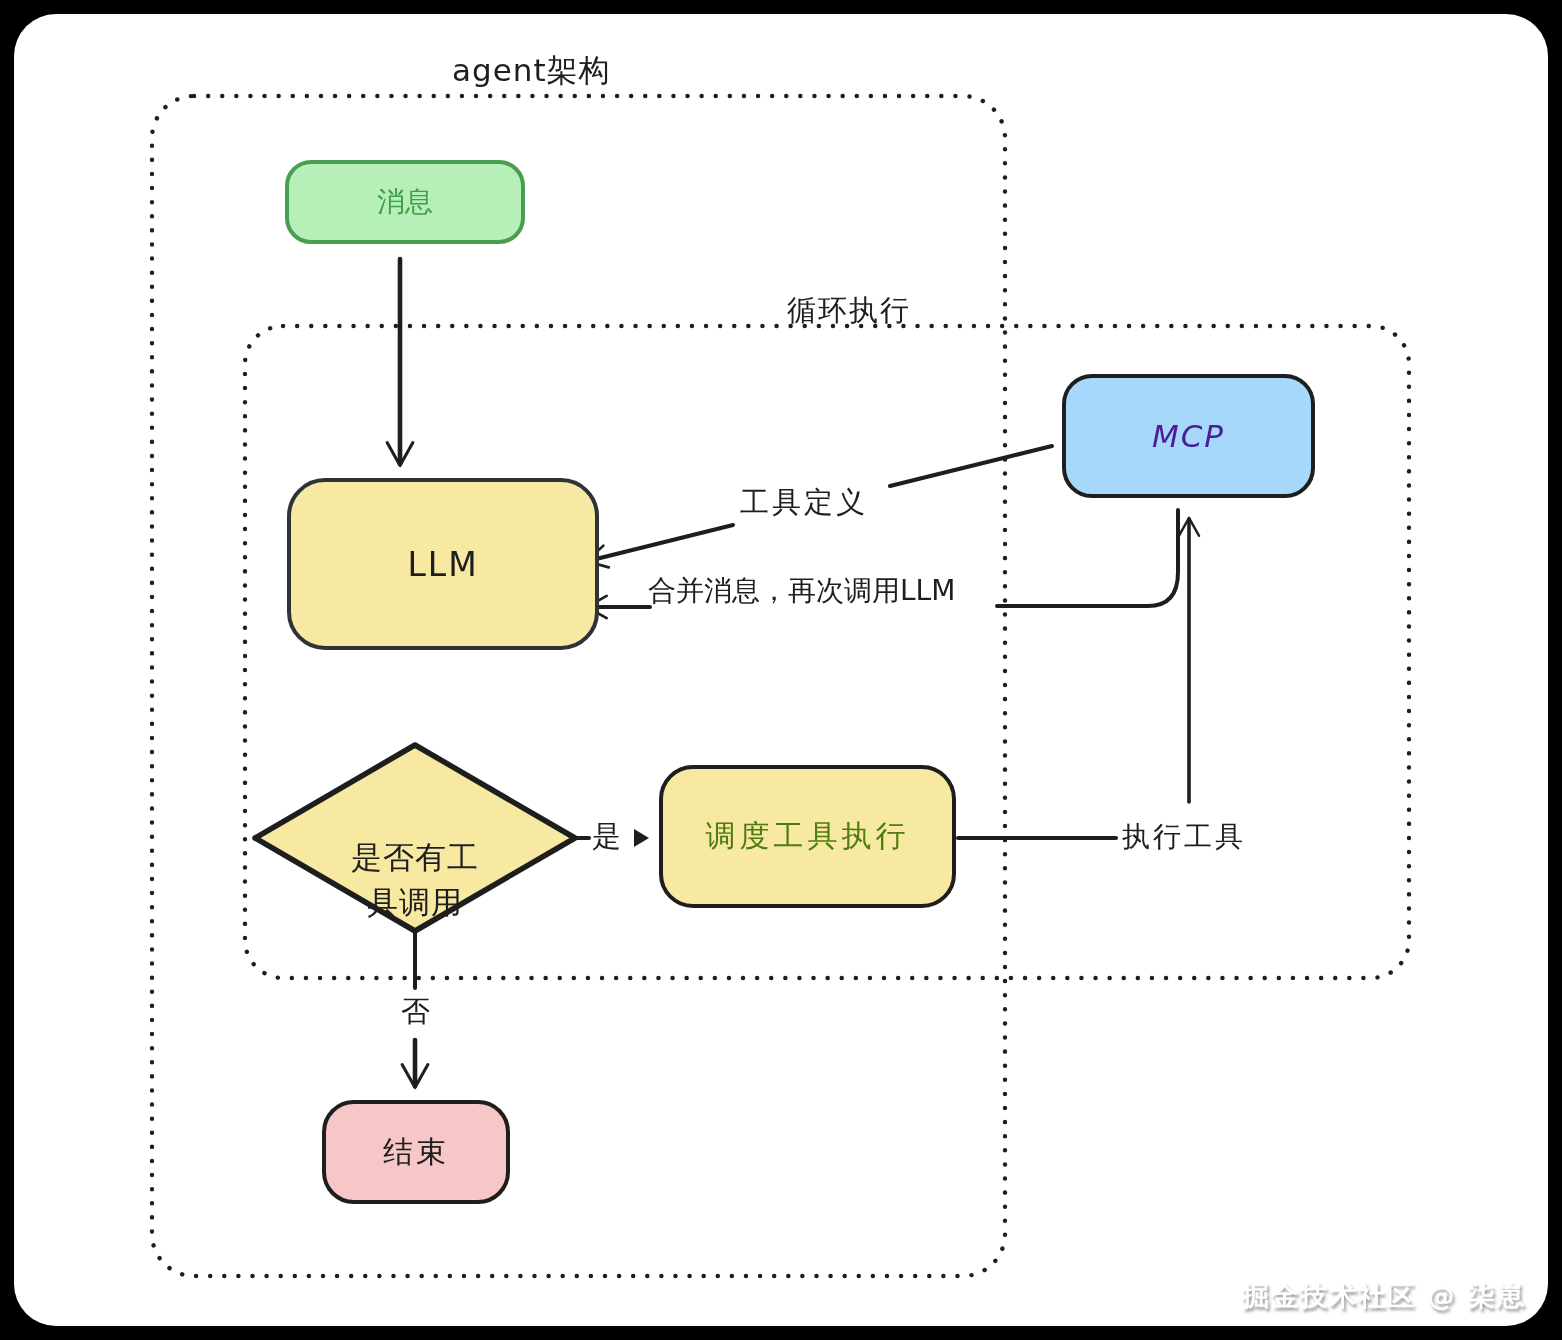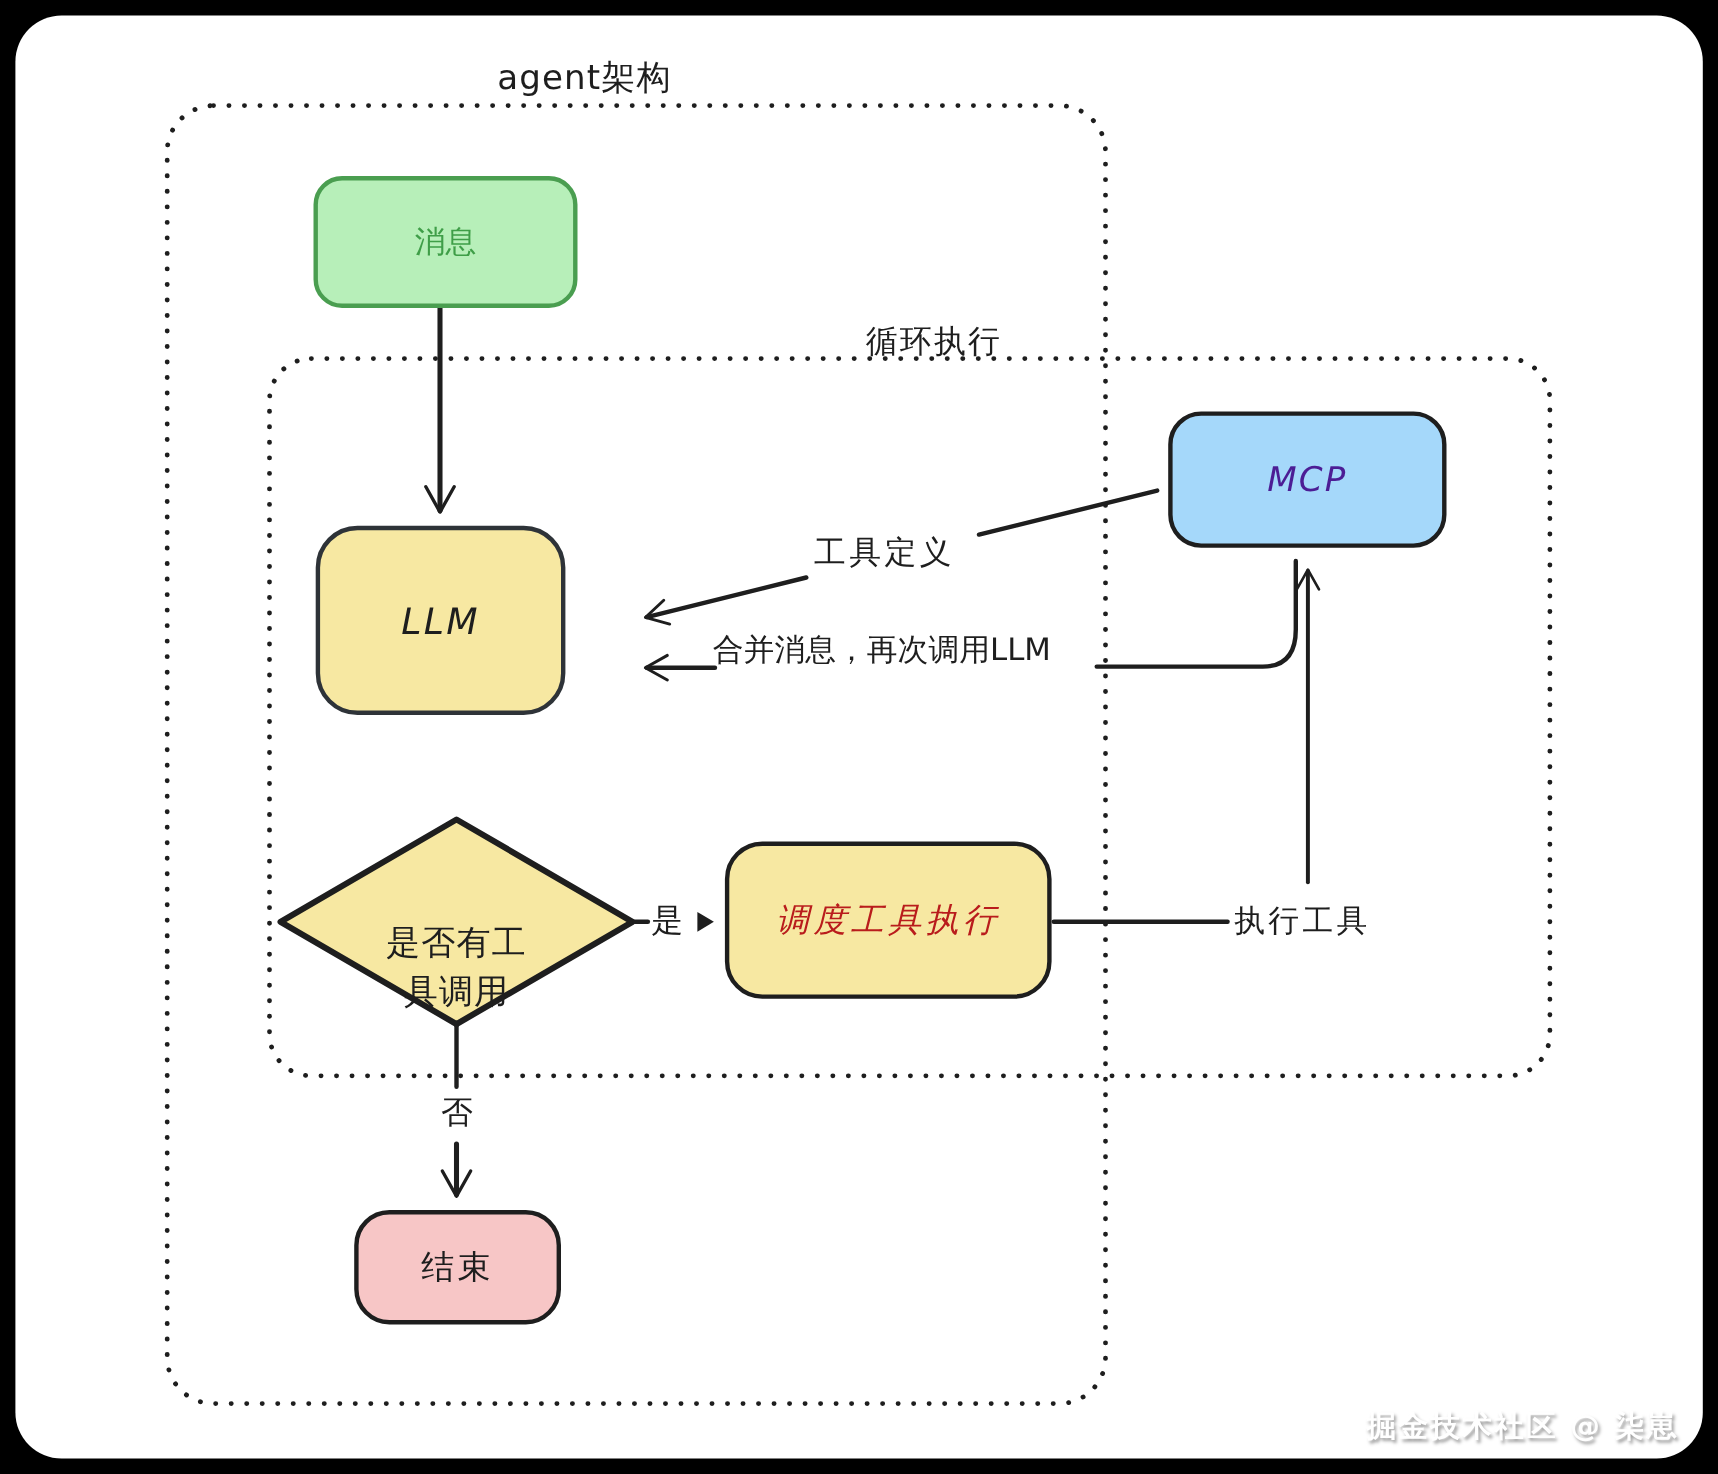--- a/index.html
+++ b/index.html
@@ -14,22 +14,22 @@
     position:absolute;inset:14px;
     background:#ffffff;border-radius:42px;
   }
   #overlay{position:absolute;left:0;top:0;width:1562px;height:1340px;pointer-events:none;}
   .lbl{position:absolute;white-space:nowrap;color:#1e1e1e;}
   .node{
     position:absolute;display:flex;align-items:center;justify-content:center;
     border:4.5px solid #1e1e1e;box-sizing:border-box;background:#fff;
     text-align:center;
   }
-  .n-message{left:285px;top:160px;width:240px;height:120px;border-radius:26px;font-size:28px;}
-  .n-llm{left:287px;top:478px;width:227px;height:172px;border-radius:38px;font-size:33px;font-style:italic;letter-spacing:2px;}
+  .n-message{left:285px;top:160px;width:240px;height:84px;border-radius:26px;font-size:28px;}
+  .n-llm{left:287px;top:478px;width:312px;height:172px;border-radius:38px;font-size:33px;letter-spacing:2px;}
   .n-mcp{left:1062px;top:374px;width:253px;height:124px;border-radius:30px;font-size:31px;font-style:italic;letter-spacing:2px;}
   .n-dispatch{left:659px;top:765px;width:297px;height:143px;border-radius:34px;font-size:30px;letter-spacing:4px;}
   .n-end{left:322px;top:1100px;width:188px;height:104px;border-radius:32px;font-size:30px;letter-spacing:3px;}
   .decision-text{
     position:absolute;left:351px;top:793px;width:128px;height:92px;
     display:flex;align-items:center;justify-content:center;text-align:center;
     font-size:31px;line-height:1.45;letter-spacing:1px;margin-top:41px;
   }
   .l-agent{left:452px;top:50px;font-size:31px;letter-spacing:1px;text-align:right;}
   .l-loop{left:787px;top:291px;font-size:29px;letter-spacing:2px;}
@@ -78,21 +78,21 @@
   <path d="M415,933 L415,988" fill="none" stroke="#1e1e1e" stroke-width="4" stroke-linecap="round"></path>
   <path d="M415,1040 L415,1086" fill="none" stroke="#1e1e1e" stroke-width="4.6" stroke-linecap="round" marker-end="url(#ah)"></path>
 </svg>
 
 <div class="lbl l-agent">agent架构</div>
 <div class="lbl l-loop">循环执行</div>
 
 <div class="node n-message" style="background: rgb(183, 239, 185); border-color: rgb(74, 158, 80); color: rgb(63, 158, 72);">消息</div>
 <div class="node n-llm" style="background: rgb(247, 232, 162); border-color: rgb(46, 51, 56); color: rgb(30, 30, 30);">LLM</div>
 <div class="node n-mcp" style="background: rgb(165, 216, 250); border-color: rgb(30, 30, 30); color: #4c1d95;">MCP</div>
-<div class="node n-dispatch" style="background: rgb(247, 232, 162); border-color: rgb(30, 30, 30); color: #b91c1c; font-style: italic;">调度工具执行</div>
+<div class="node n-dispatch" style="background: rgb(247, 232, 162); border-color: rgb(30, 30, 30); color: #4d7c0f;">调度工具执行</div>
 <div class="node n-end" style="background: rgb(247, 198, 198); border-color: rgb(30, 30, 30); color: rgb(30, 30, 30);">结束</div>
 <div class="decision-text">是否有工具调用</div>
 
 <div class="lbl l-tooldef">工具定义</div>
 <div class="lbl l-merge">合并消息，再次调用LLM</div>
 <div class="lbl l-exec">执行工具</div>
 <div class="lbl l-yes">是</div>
 <div class="lbl l-no">否</div>
 
 <div class="watermark">掘金技术社区 @ 柒崽</div>

